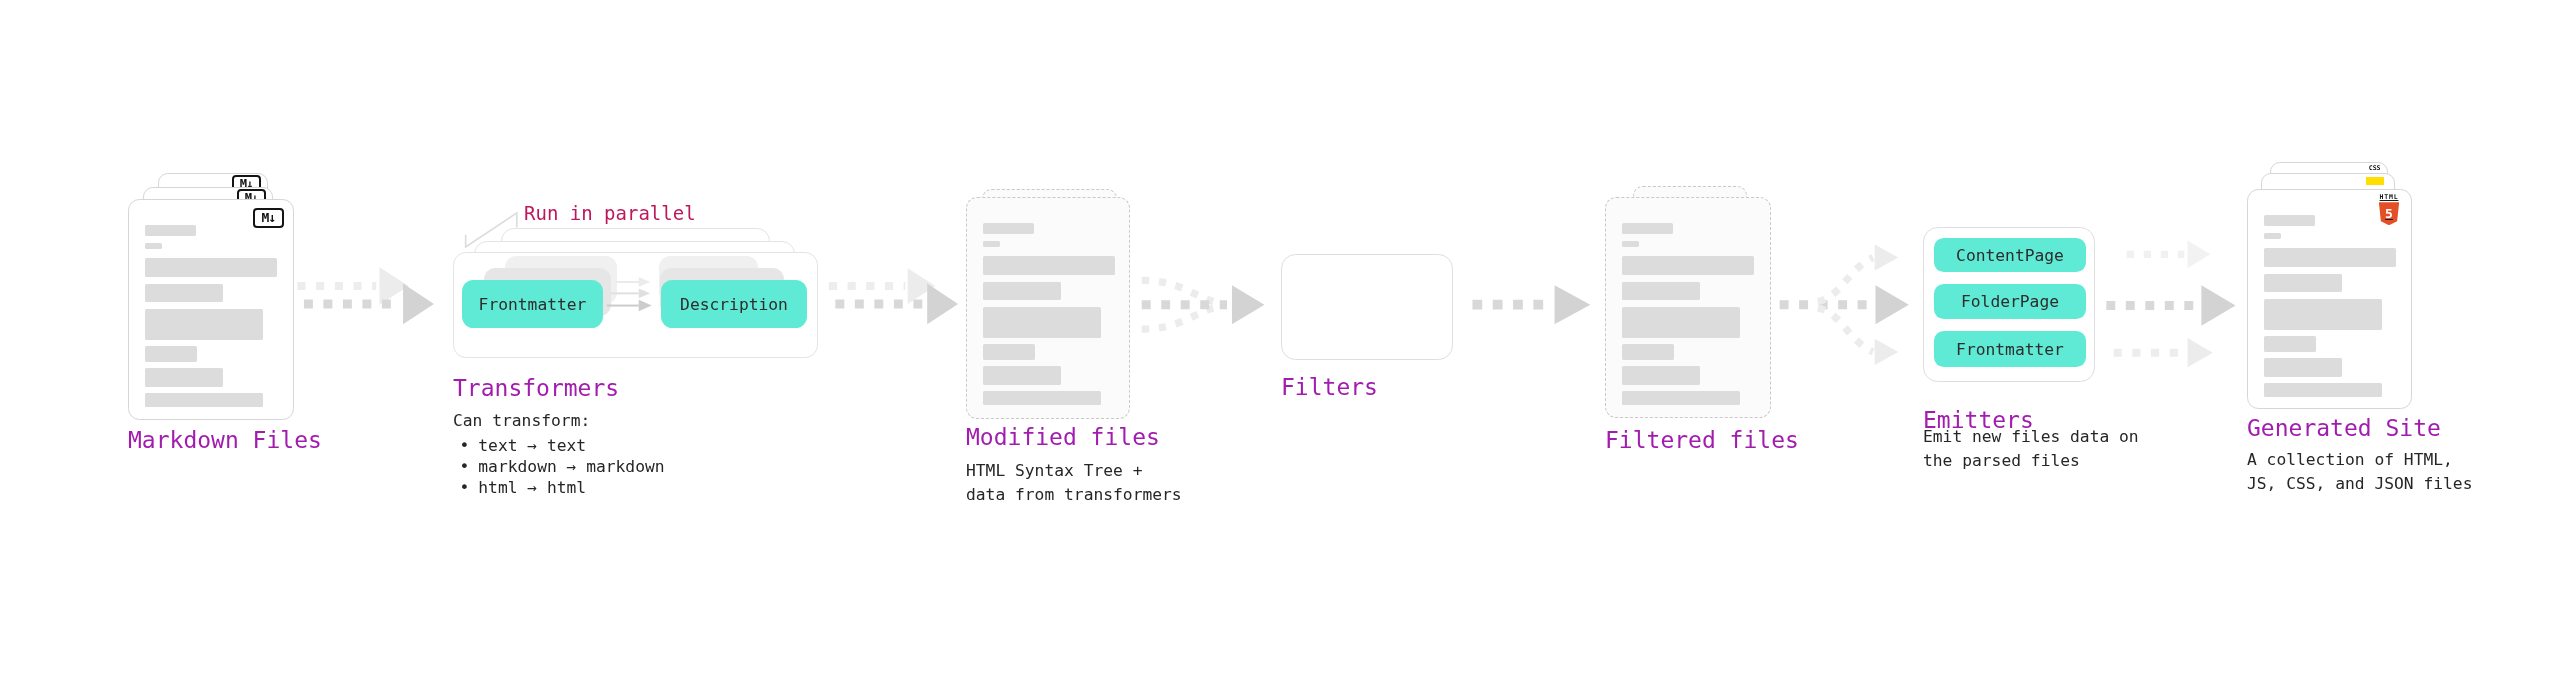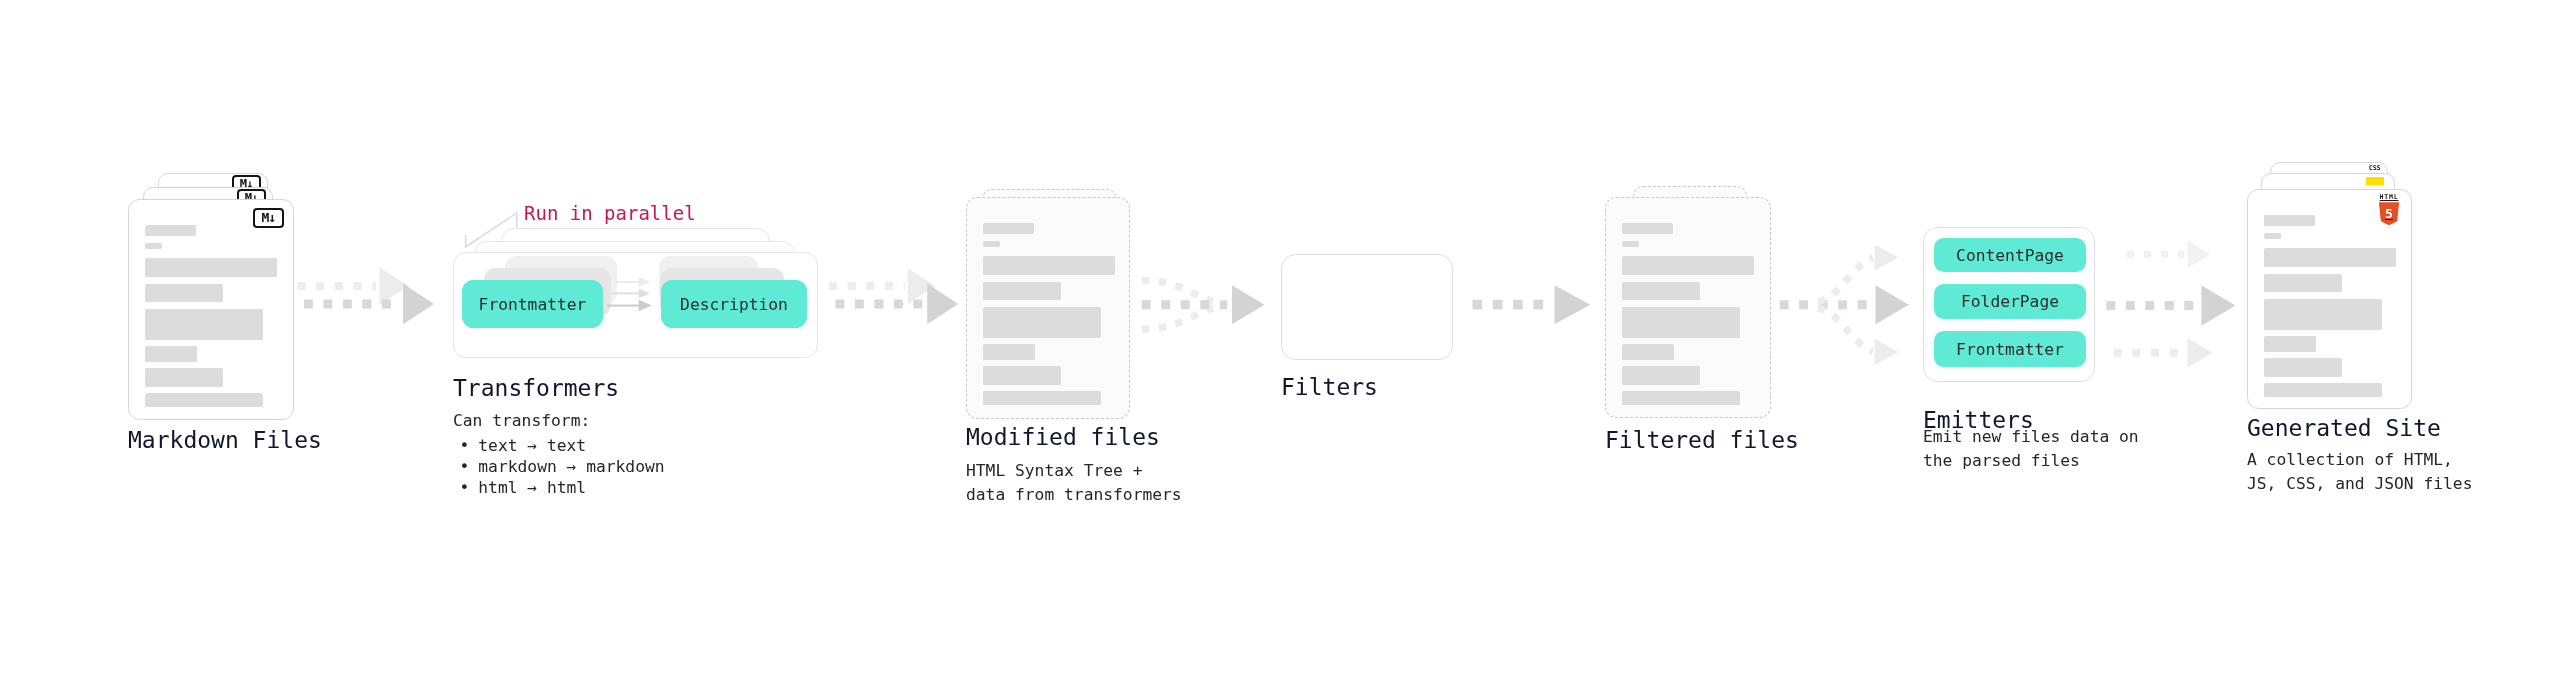--- a/index.html
+++ b/index.html
@@ -35,21 +35,21 @@
   
   .t-box{position:absolute;background:#fff;border:1.6px solid #e4e4e4;border-radius:13px;box-sizing:border-box;}
   .panel{position:absolute;background:#fff;border:1.6px solid #dedede;border-radius:14.6px;box-sizing:border-box;}
   .pill{position:absolute;background:#5eead4;border-radius:11.4px;display:flex;align-items:center;
         justify-content:center;font-size:16.3px;color:#2d2d2d;box-sizing:border-box;white-space:nowrap;}
   .pill.ghost1{background:#e6e6e6;}
   .pill.ghost2{background:#f0f0f0;}
   .pill.small{border-radius:9.8px;}
 
   
-  .node-title{position:absolute;font-size:23px;line-height:26px;color:#0f172a;white-space:nowrap;}
+  .node-title{position:absolute;font-size:23px;line-height:26px;color:#a21caf;white-space:nowrap;}
   .node-sub{position:absolute;font-size:16.3px;line-height:23.6px;color:#262626;white-space:nowrap;}
   .annotation{position:absolute;font-size:19px;color:#be185d;white-space:nowrap;}
   .bullets{position:absolute;font-size:16.3px;line-height:21px;color:#262626;white-space:nowrap;}
   .bullet-row{display:flex;gap:9px;padding-left:6.5px;}
 
   
   .dash-m{stroke:#d8d8d8;stroke-width:11;stroke-dasharray:11 13;fill:none;}
   .dash-e{stroke:#d8d8d8;stroke-width:12;stroke-dasharray:12 13;fill:none;}
   .dash-l{stroke:#ededed;stroke-width:10;stroke-dasharray:10 13;fill:none;}
   .dash-xl{stroke:#f1f1f1;stroke-width:9;stroke-dasharray:9 12;fill:none;}

